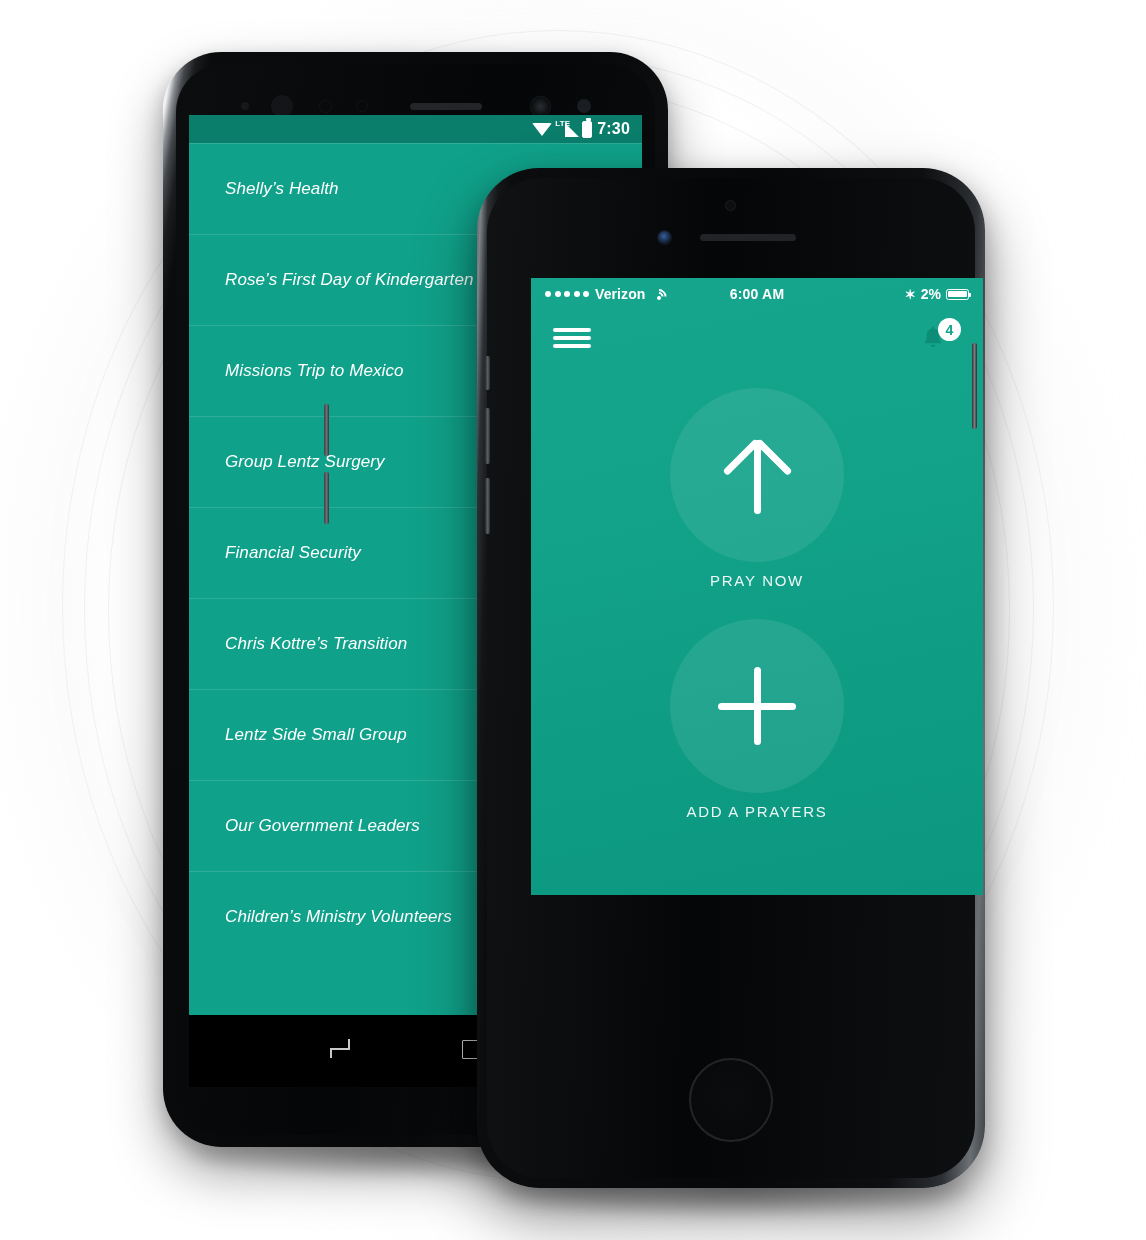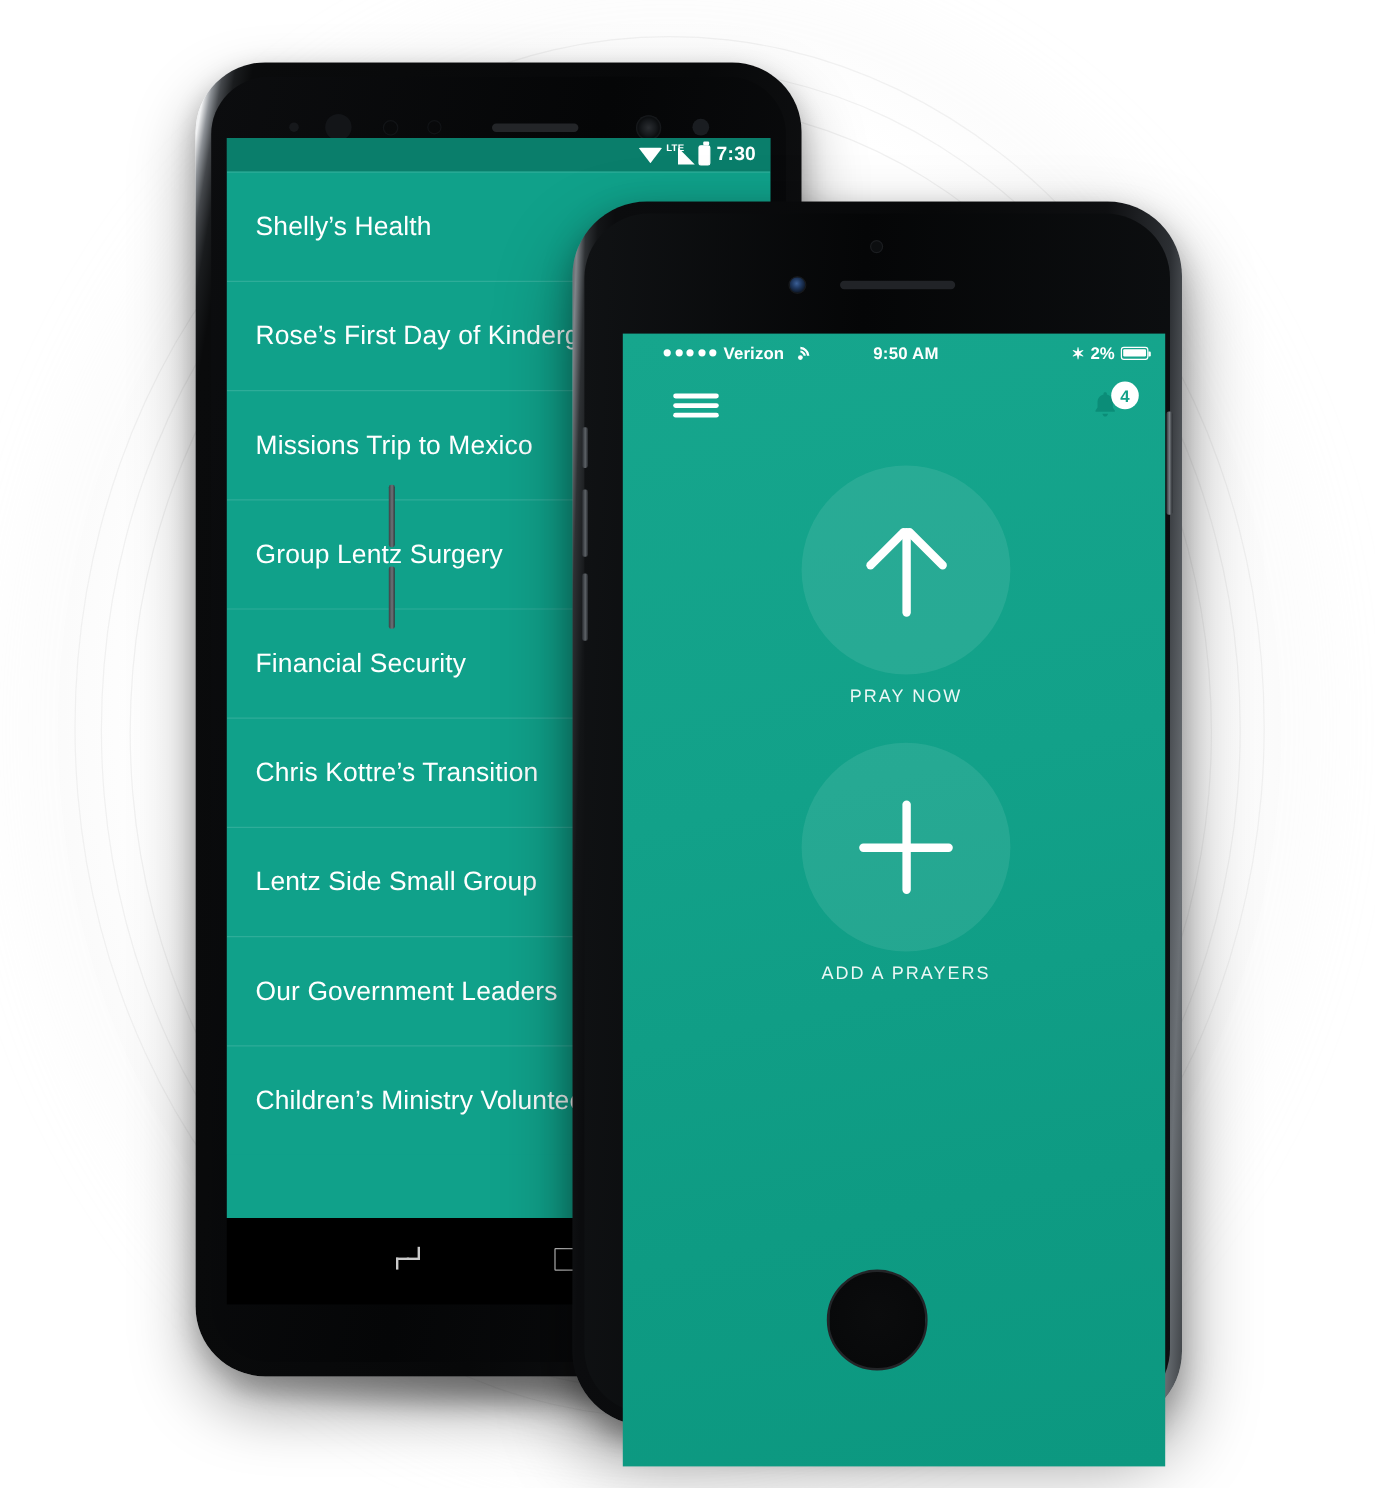--- a/index.html
+++ b/index.html
@@ -175,28 +175,29 @@
     letter-spacing: 1.4px;
     font-weight: 400;
   }
 
   
   .and-list { background: #10a18a; }
   .and-list-item {
     height: 91px;
     display: flex;
     align-items: center;
-    padding-left: 24px;
+    padding-left: 36px;
     border-top: 1px solid rgba(255,255,255,0.13);
     color: #ffffff;
-    font-size: 22px;
+    font-size: 17px;
     font-weight: 300;
     letter-spacing: 0.1px;
     white-space: nowrap;
     overflow: hidden;
+    font-style: italic;
   }
   .and-list-item:first-child { border-top: 1px solid rgba(255,255,255,0.13); }
 
   
   .android-navbar {
     position: absolute;
     left: 26px;
     top: 963px;
     width: 453px;
     height: 72px;
@@ -275,27 +276,26 @@
     position: absolute;
     left: 213px; top: 56px;
     width: 96px; height: 7px;
     border-radius: 4px;
     background: #212327;
   }
 
   
   .iphone-screen {
     position: absolute;
-    left: 32px;
+    left: 44px;
     top: 100px;
     width: 452px;
-    height: 944px;
+    height: 617px;
     overflow: hidden;
     background: linear-gradient(168deg, #16a68d 0%, #12a189 40%, #0e9b83 75%, #0c9880 100%);
-    padding-left: 20px;
   }
 
   
   .ios-statusbar {
     height: 32px;
     display: flex;
     align-items: center;
     padding: 0 14px;
     color: #ffffff;
     font-size: 14px;
@@ -552,21 +552,21 @@
                 <i></i>
                 <i></i>
             </span>
             <span class="carrier-name">Verizon</span>
             <span class="ios-wifi">
               <span class="w1"></span>
                 <span class="w2"></span>
                 <span class="w3"></span>
             </span>
           </div>
-          <div class="ios-time">9:50 AM</div>
+          <div class="ios-time">6:00 AM</div>
           <div class="ios-sb-right">
             <span class="ios-bt">✶</span>
             <span class="ios-batt-pct">2%</span>
             <span class="ios-batt">
                 <i></i>
               </span>
           </div>
         </div>
 
         <div class="ios-navrow">

